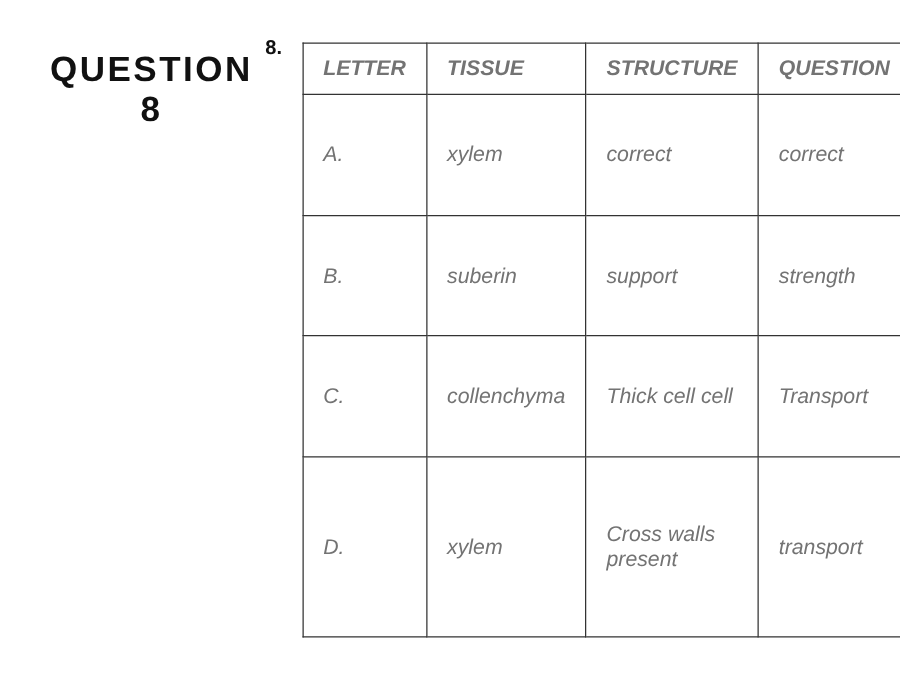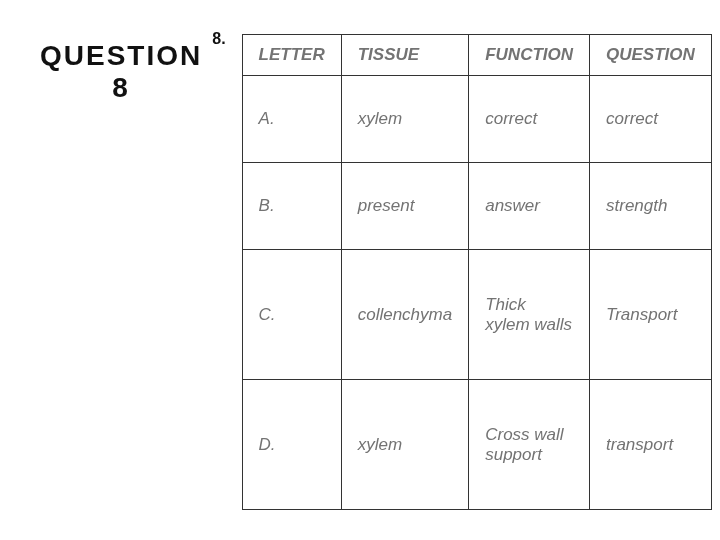--- a/index.html
+++ b/index.html
@@ -98,46 +98,46 @@
 
   <div class="question-instruction">
     <span class="question-number">8.</span>
   </div>
 
   <table class="answer-table">
     <thead>
       <tr>
         <th>LETTER</th>
         <th>TISSUE</th>
-        <th>FUNCTION</th>
+        <th>STRUCTURE</th>
         <th>QUESTION</th>
       </tr>
     </thead>
     <tbody id="table-body">
     <tr>
           <td>A.</td>
           <td>xylem</td>
           <td>correct</td>
           <td>correct</td>
         </tr>
         <tr>
           <td>B.</td>
-          <td>present</td>
-          <td>answer</td>
+          <td>suberin</td>
+          <td>support</td>
           <td>strength</td>
         </tr>
         <tr>
           <td>C.</td>
           <td>collenchyma</td>
-          <td>Thick xylem walls</td>
+          <td>Thick cell cell</td>
           <td>Transport</td>
         </tr>
         <tr>
           <td>D.</td>
           <td>xylem</td>
-          <td>Cross wall support</td>
+          <td>Cross walls present</td>
           <td>transport</td>
         </tr>
       </tbody>
   </table>
 </div>
 
 <div class="right-sidebar"></div>
 
 </body></html>

